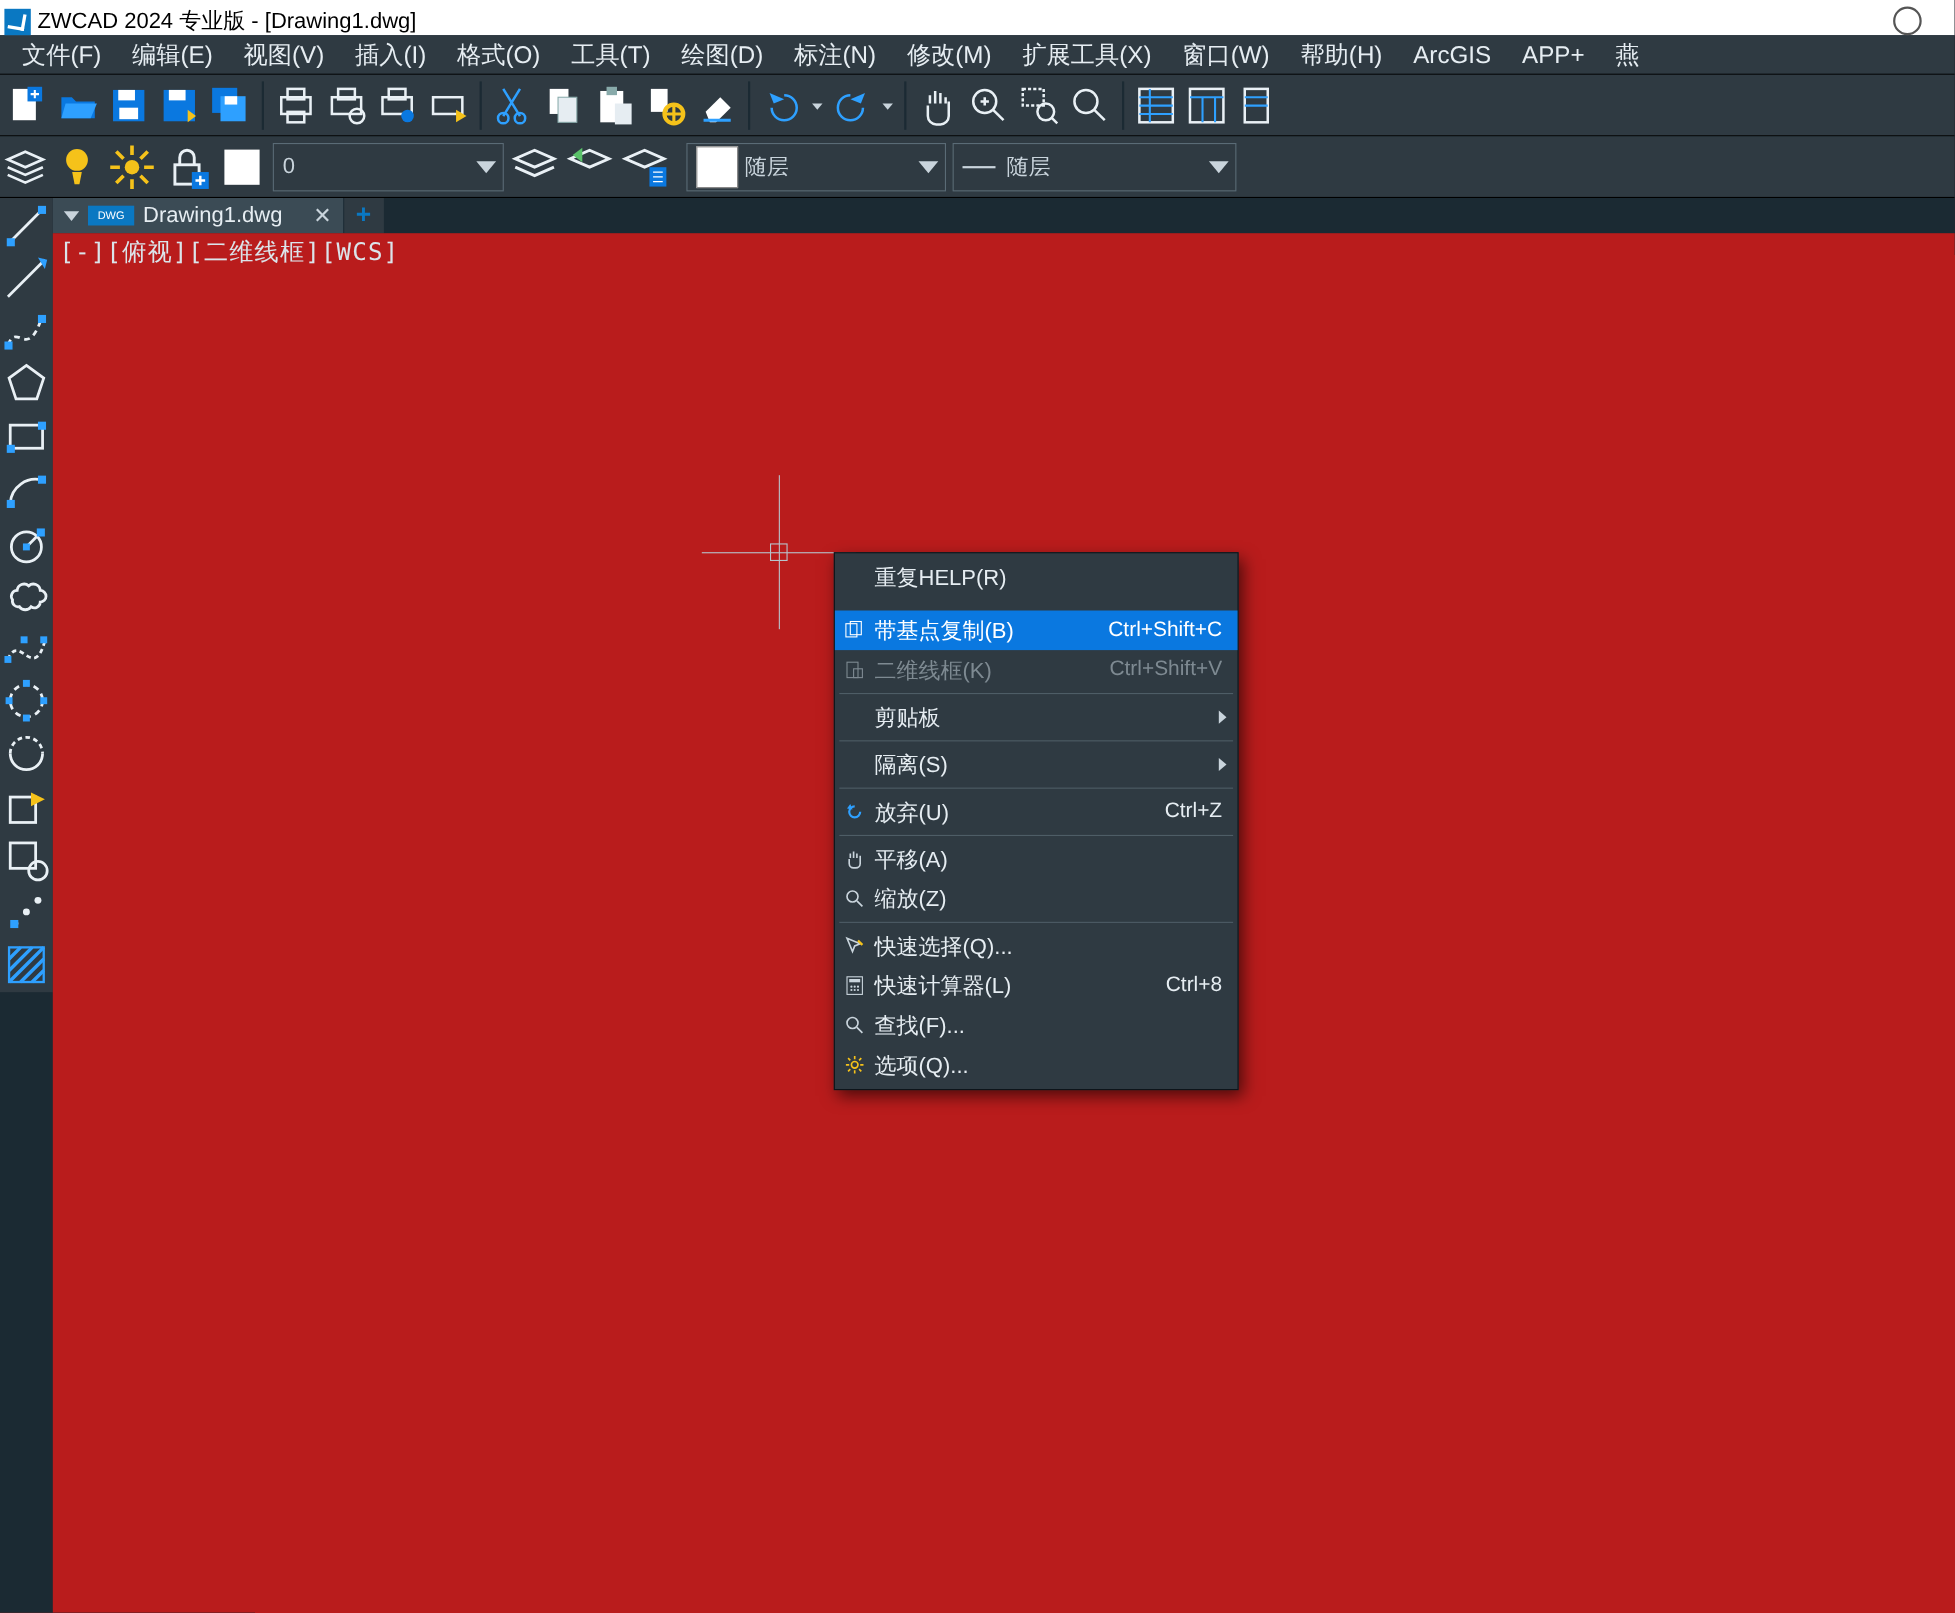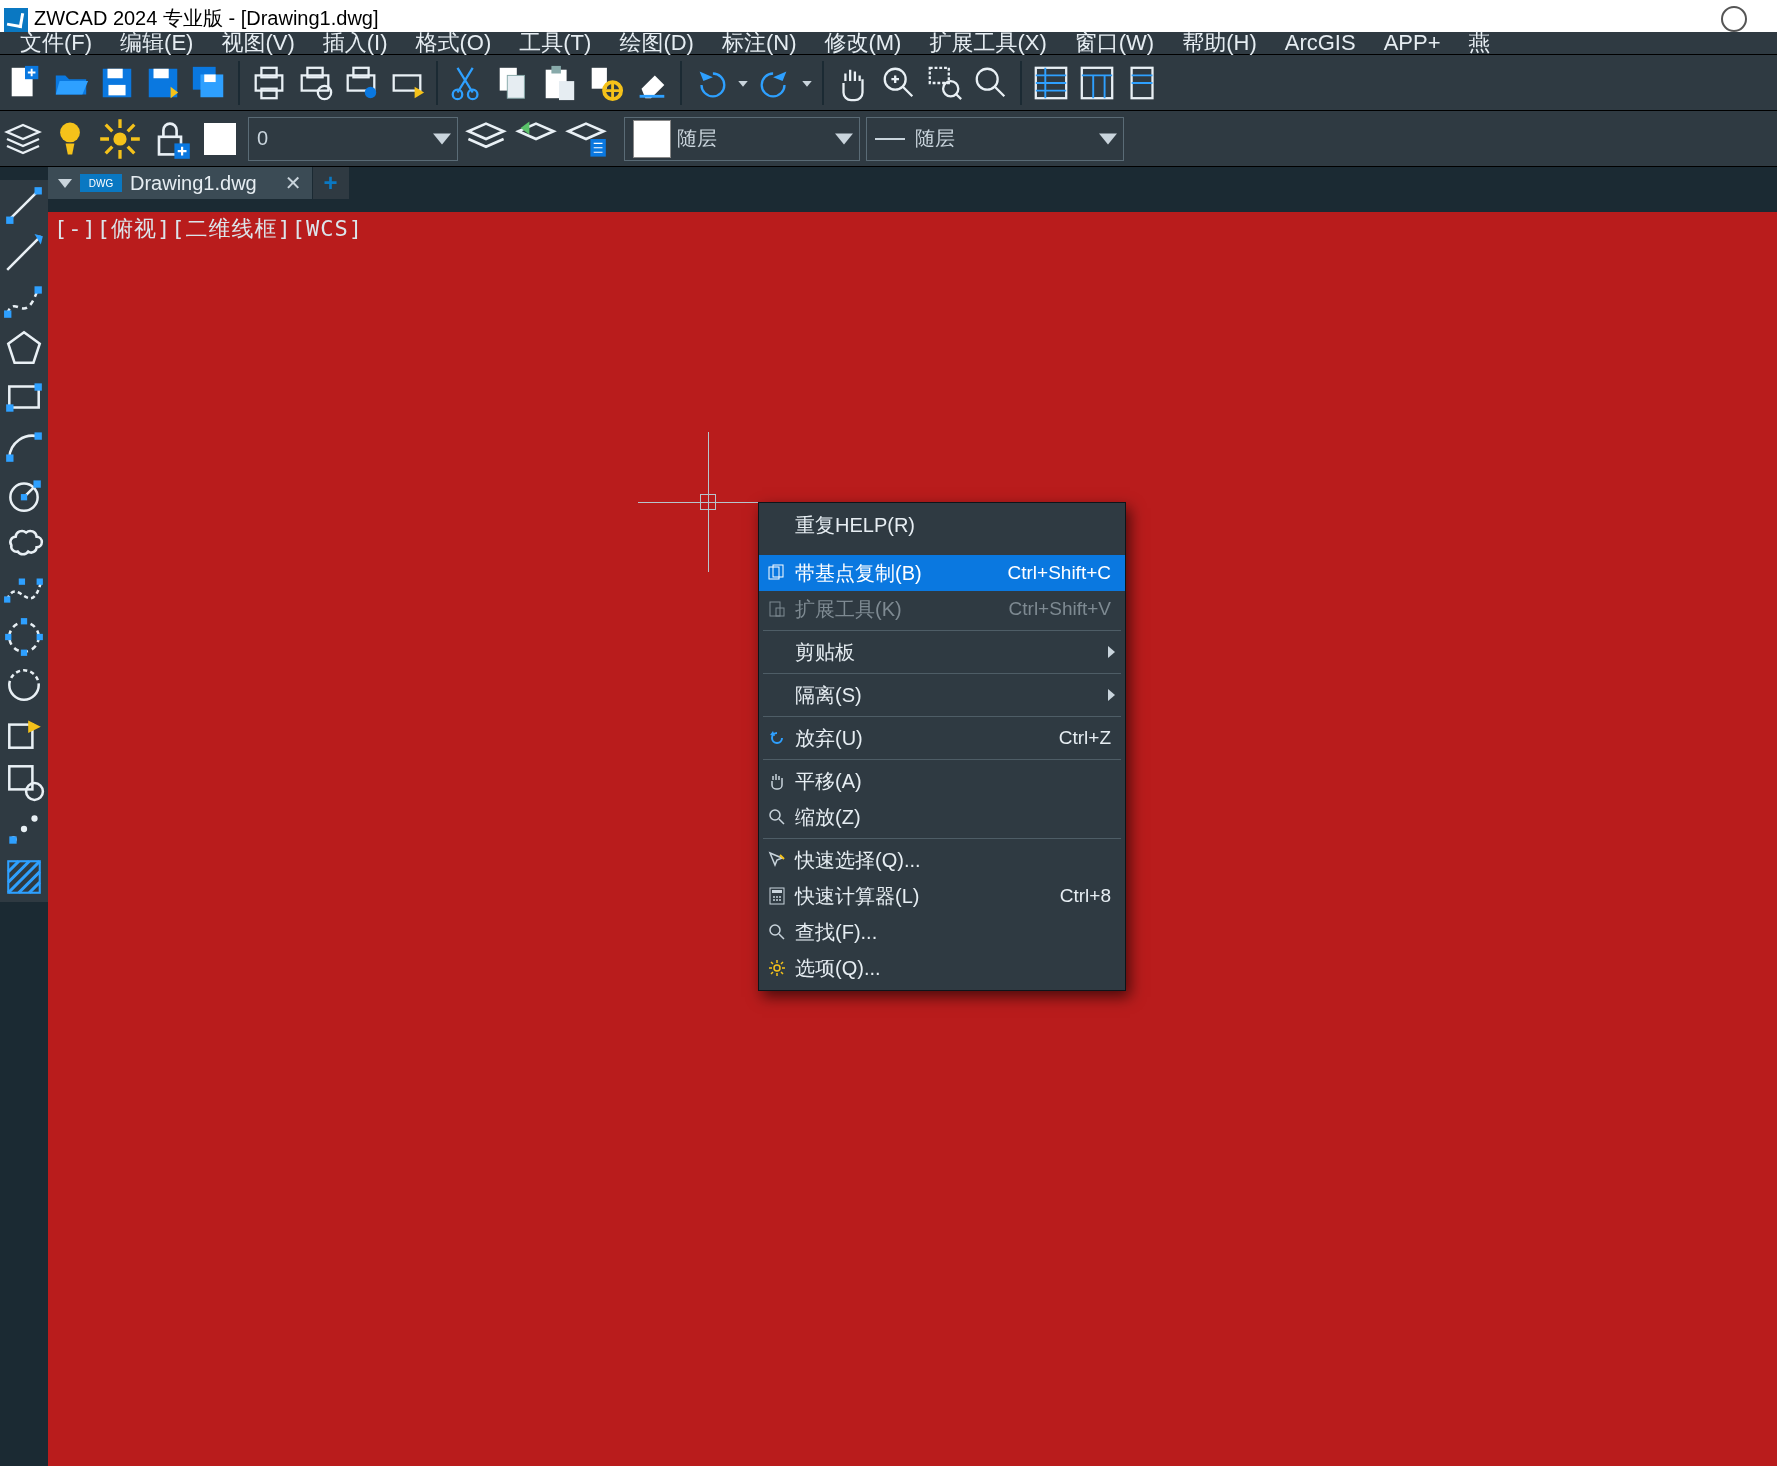--- a/index.html
+++ b/index.html
@@ -6,21 +6,21 @@
 html,body { width:1777px; height:1466px; background:#1b2a33; color:#c9d4dc; overflow:hidden; }
 
 
 .titlebar { height:32px; background:#ffffff; display:flex; align-items:flex-end; padding-left:4px; color:#000; }
 .titlebar .logo { width:24px; height:24px; background:#0a78c2; position:relative; margin-right:6px; }
 .titlebar .logo::after { content:""; position:absolute; left:4px; top:4px; width:12px; height:12px; border:3px solid #fff; border-top:none; border-left:none; transform:rotate(10deg); }
 .titlebar .ttl { font-size:20px; }
 .titlebar .winctl { margin-left:auto; margin-right:30px; width:26px; height:26px; border:2px solid #555; border-radius:50%; }
 
 
-.menubar { height:23px; background:#2f3a42; display:flex; align-items:center; padding:0 6px; border-bottom:1px solid #000; }
+.menubar { height:36px; background:#2f3a42; display:flex; align-items:center; padding:0 6px; border-bottom:1px solid #000; }
 .menubar .mitem { padding:0 14px; font-size:22px; white-space:nowrap; cursor:default; color:#e6edf2; }
 
 
 .toolbar1 { height:56px; background:#2f3a42; display:flex; align-items:center; padding:0 4px; gap:4px; border-bottom:1px solid #000; }
 .tbtn { width:42px; height:42px; display:flex; align-items:center; justify-content:center; position:relative; }
 .tbtn svg { width:38px; height:38px; }
 .tsep { width:2px; height:44px; background:#1b2a33; margin:0 4px; }
 
 
 .toolbar2 { height:56px; background:#2f3a42; display:flex; align-items:center; padding-left:48px; gap:6px; border-bottom:1px solid #000; position:relative; }
@@ -466,21 +466,21 @@
       <span>带基点复制(B)</span>
       <span class="sc">Ctrl+Shift+C</span>
     </div>
     <div class="ctxitem dis">
       <span class="ico">
           <svg width="18" height="18" viewBox="0 0 18 18">
             <rect x="2" y="2" width="10" height="14" fill="none" stroke="#7e8a92"></rect>
             <rect x="8" y="8" width="8" height="8" fill="none" stroke="#7e8a92"></rect>
           </svg>
         </span>
-      <span>扩展工具(K)</span>
+      <span>二维线框(K)</span>
       <span class="sc">Ctrl+Shift+V</span>
     </div>
     <div class="ctxsep"></div>
     <div class="ctxitem">
       <span>剪贴板</span>
       <span class="sub"></span>
     </div>
     <div class="ctxsep"></div>
     <div class="ctxitem">
       <span>隔离(S)</span>

